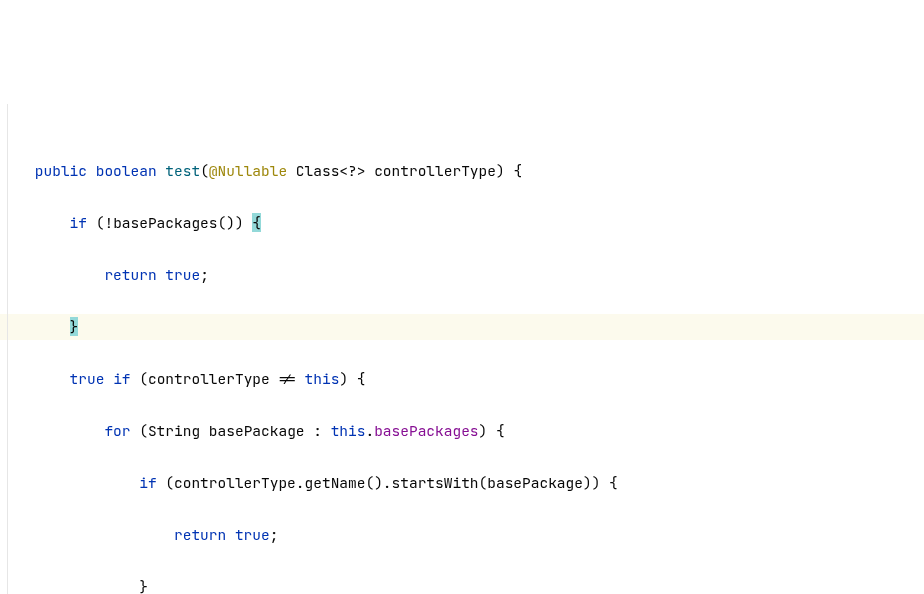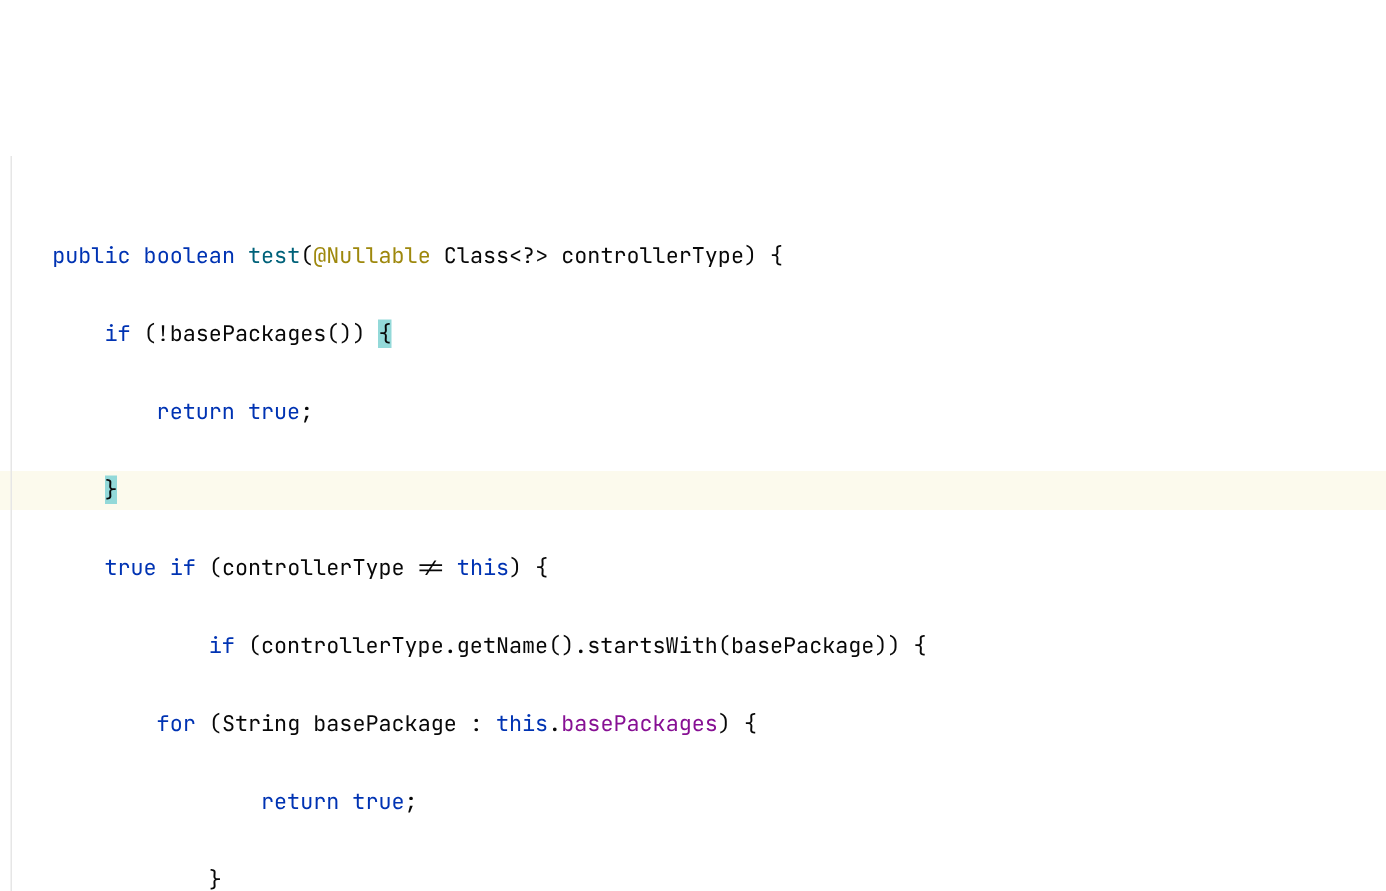--- a/index.html
+++ b/index.html
@@ -46,22 +46,22 @@
 
 
 
 <div class="editor">
 <div class="gutter"></div>
 <div class="line"><span>    </span><span class="kw">public</span> <span class="kw">boolean</span> <span class="method-dec">test</span>(<span class="ann">@Nullable</span> <span>Class</span><span>&lt;?&gt;</span> <span>controllerType</span>) {</div>
 <div class="line"><span>        </span><span class="kw">if</span> (!<span>basePackages</span>()) <span class="caret-hl">{</span></div>
 <div class="line"><span>            </span><span class="kw">return</span> <span class="kw">true</span>;</div>
 <div class="line hl-line"><span>        </span><span class="caret-hl">}</span></div>
 <div class="line"><span>        </span><span class="kw">true</span> <span class="kw">if</span> (<span>controllerType</span> != <span class="kw">this</span>) {</div>
+<div class="line"><span>            </span><span class="kw">for</span> (<span>String</span> <span>basePackage</span> : <span class="kw">this</span>.<span class="field">basePackages</span>) {</div>
 <div class="line"><span>                </span><span class="kw">if</span> (<span>controllerType</span>.<span>getName</span>().<span>startsWith</span>(<span>basePackage</span>)) {</div>
-<div class="line"><span>            </span><span class="kw">for</span> (<span>String</span> <span>basePackage</span> : <span class="kw">this</span>.<span class="field">basePackages</span>) {</div>
 <div class="line"><span>                    </span><span class="kw">return</span> <span class="kw">true</span>;</div>
 <div class="line"><span>                </span>}</div>
 
 
 
 
 
 
 
 

